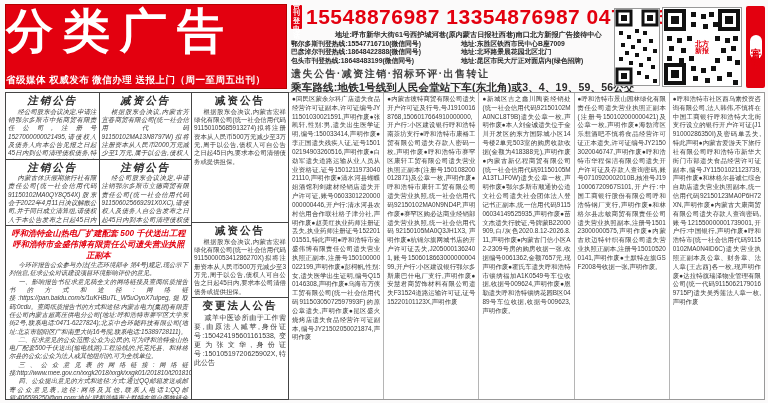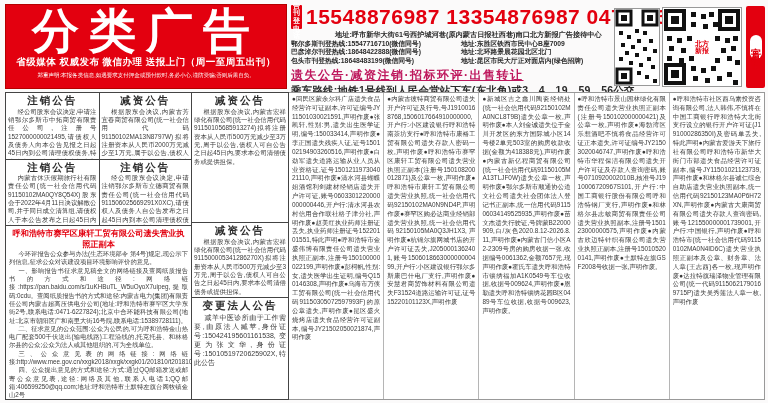--- a/index.html
+++ b/index.html
@@ -1,48 +1,48 @@
 <!DOCTYPE html>
 <html><head>
 <meta charset="utf-8">
 <style>
   html,body{margin:0;padding:0;background:#e9e7e4;}
   .page{position:relative;width:768px;height:403px;background:#fbfafa;overflow:hidden;
         font-family:"Liberation Sans","DejaVu Sans",sans-serif;color:#2b2b2b;}
   
   .header{position:absolute;top:4px;left:5px;right:3px;height:85px;display:flex;}
   .masthead{width:282px;background:#e3000f;color:#fff;display:flex;flex-direction:column;
-            align-items:center;justify-content:flex-start;border:1px solid #b50000;box-sizing:border-box;}
+            justify-content:flex-start;border:1px solid #b50000;box-sizing:border-box;gap:18px;}
   .masthead-title{font-size:47px;font-weight:bold;letter-spacing:10px;line-height:1.05;margin-top:1px;white-space:nowrap;}
   .masthead-tagline{font-size:9.5px;font-weight:bold;white-space:nowrap;letter-spacing:.5px;margin-top:1px;}
   .masthead-disclaimer{font-size:6px;white-space:nowrap;margin-top:2px;transform:scale(.92);}
   .contact{flex:1;padding:1px 2px 0 4px;display:flex;flex-direction:column;box-sizing:border-box;min-width:0;}
   .phone-row{display:flex;align-items:stretch;height:24px;}
   .ad-tag{background:#e3000f;color:#fff;font-size:7px;font-weight:bold;display:flex;flex-direction:column;
           justify-content:center;align-items:center;padding:0 2px;line-height:1.1;border-radius:1px;}
   .phones{color:#e3000f;font-weight:bold;font-size:21px;letter-spacing:.5px;white-space:nowrap;
           display:flex;align-items:center;padding-left:4px;font-family:"Liberation Sans","DejaVu Sans",sans-serif;}
   .addr-main{font-size:7.2px;font-weight:bold;white-space:nowrap;margin-top:1px;margin-left:44px;}
   .hotline-row{display:flex;font-size:6.8px;font-weight:bold;white-space:nowrap;line-height:1.25;}
   .hotline-row .hl{width:170px;}
-  .services{color:#be185d;font-weight:bold;font-size:12px;letter-spacing:1.5px;white-space:nowrap;margin-top:2px;text-decoration:underline;}
+  .services{color:#404040;font-weight:bold;font-size:10px;letter-spacing:1.5px;white-space:nowrap;margin-top:2px;}
   .bus{font-size:10.5px;font-weight:bold;white-space:nowrap;letter-spacing:.2px;}
   .qr-area{display:flex;align-items:center;gap:2px;padding-left:2px;}
   .qr{position:relative;background:#fff;border:1px solid #999;}
   .qr svg{display:block;}
   .qr-label{position:absolute;top:50%;left:50%;transform:translate(-50%,-50%);background:#fff;
             color:#e3000f;font-size:7px;font-weight:bold;line-height:1;padding:1px;text-align:center;width:16px;}
   .wechat-ribbon{width:19px;height:82px;background:#e3000f;border-radius:2px;display:flex;
                  align-items:center;justify-content:center;margin-left:2px;}
   .wechat-inner{background:#fff;border-radius:6px;padding:4px 1px;color:#e3000f;font-size:10px;font-weight:bold;
                 writing-mode:vertical-rl;letter-spacing:4px;line-height:1;}
   
   .sheet{position:absolute;top:92px;left:5px;right:3px;bottom:3px;display:flex;}
   .left-region{width:284px;display:flex;border:1px solid #444;box-sizing:border-box;background:#fff;}
-  .left-main{width:186px;display:flex;flex-direction:column;border-right:1px solid #444;box-sizing:border-box;}
+  .left-main{width:186px;display:flex;flex-direction:column;border-right:1px solid #444;box-sizing:border-box;font-style:italic;}
   .cells-row{display:flex;height:132px;}
   .cell-col{width:50%;display:flex;flex-direction:column;box-sizing:border-box;}
   .cell-col+.cell-col{border-left:1px solid #444;}
   .ad-cell{flex:1;padding:1px 2px;overflow:hidden;box-sizing:border-box;}
   .ad-cell+.ad-cell{border-top:1px solid #444;}
   .ad-title{font-size:10.5px;font-weight:bold;text-align:center;letter-spacing:2px;line-height:1.3;}
   .ad-body{font-size:6.4px;line-height:1.3;text-align:justify;text-indent:1.5em;color:#3a3a3a;}
   .epc{flex:1;border-top:1px solid #444;padding:2px 3px;overflow:hidden;}
   .epc-title{color:#e3000f;font-weight:bold;font-size:8.2px;text-align:center;line-height:1.35;}
   .epc p{margin:0;font-size:6.3px;line-height:1.32;text-align:justify;text-indent:1.5em;color:#3a3a3a;}
@@ -195,21 +195,22 @@
               <div class="ad-title">减资公告</div>
               <div class="ad-body">根据股东会决议,内蒙古芳宜春商贸有限公司(统一社会信用代码91150102MA13N8797W)拟将注册资本从人民币2000万元减少至1万元,属于以公告,债权人可自公告之日起45日内,要求本公司清偿债务或提供担保。</div>
             </div>
             <div class="ad-cell">
               <div class="ad-title">注销公告</div>
               <div class="ad-body">经公司股东会议决定,申请注销鄂尔多斯市立德商贸有限责任公司(统一社会信用代码911506025669291X0XC),请债权人及债务人自公告发布之日起45日内到本公司清理债权债务并办理相关手续。</div>
             </div>
           </div>
         </div>
         <div class="epc">
-          <div class="epc-title">呼和浩特市赛罕区康轩工贸有限公司遗失营业执照正副本</div>
+          <div class="epc-title">呼和浩特金山热电厂扩建配套 500 千伏送出工程</div>
+          <div class="epc-title">呼和浩特市金盛伟博有限责任公司遗失营业执照正副本</div>
           <p>今环评报告公众参与办法(生态环境部令 第4号)规定,现公示下列信息,征求公众对该建设项目环境影响评价的意见。</p>
           <p>一、影响报告书征求意见稿全文的网络链接及查阅纸质报告书的方式和途径:网络链接:https://pan.baidu.com/s/1uKHBuTL_W5uOyoX7uipeg,提取码:0cdu。查阅纸质报告书的方式和途径:内蒙古电力(集团)有限责任公司内蒙古超高压供电分公司(地址:呼和浩特市赛罕区大学东街2号,联系电话:0471-6227824);北京中合环能科技有限公司(地址:北京市朝阳区广和南里大街16号院,联系电话:15389728111)。</p>
           <p>二、征求意见的公众范围:公众为公民的,可为呼和浩特金山热电厂配套500千伏送出(输电线路)工程沿线的,托克托县、和林格尔县的公众;公众为法人或其他组织的,可为全线单位。</p>
           <p>三、公众意见表的网络链接:网络链接:http://www.mee.gov.cn/xxgk2018/xxgk/xxgk01/201810/t20181024_665329.html</p>
           <p>四、公众提出意见的方式和途径:方式:通过QQ邮箱发送或邮寄公众意见表,途径:网络及其他,联系人电话1;QQ邮箱:406599250@qq.com;地址:呼和浩特市土默特左旗台阁牧镇金山2号</p>
 
         </div>
       </div>
 
       <div class="col3">

